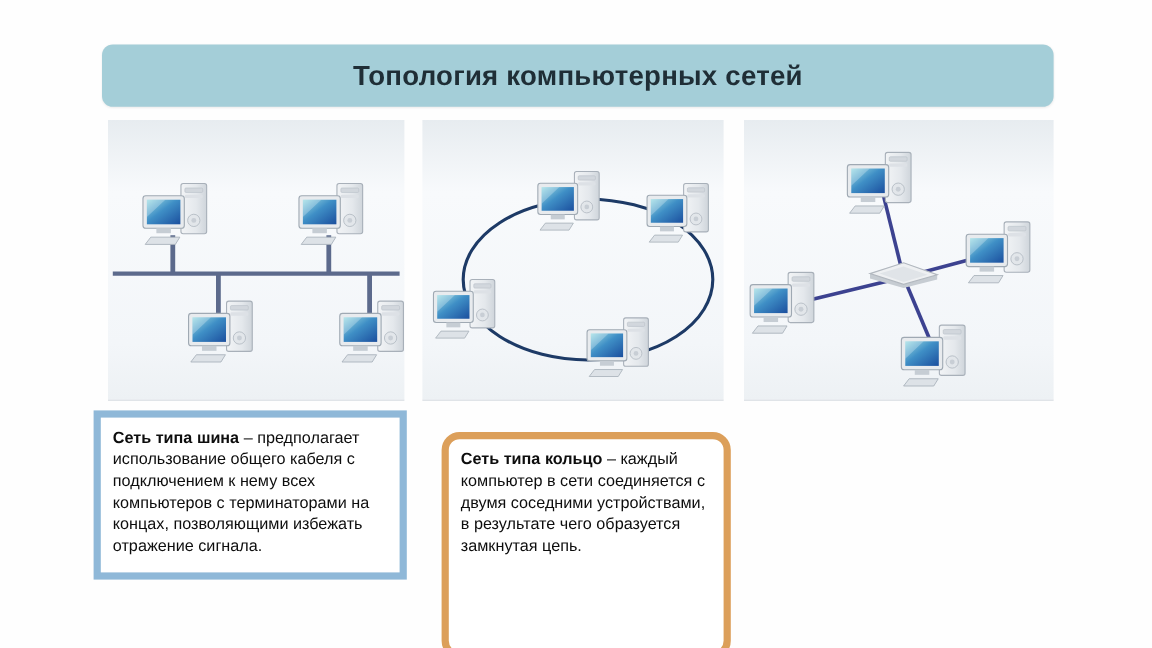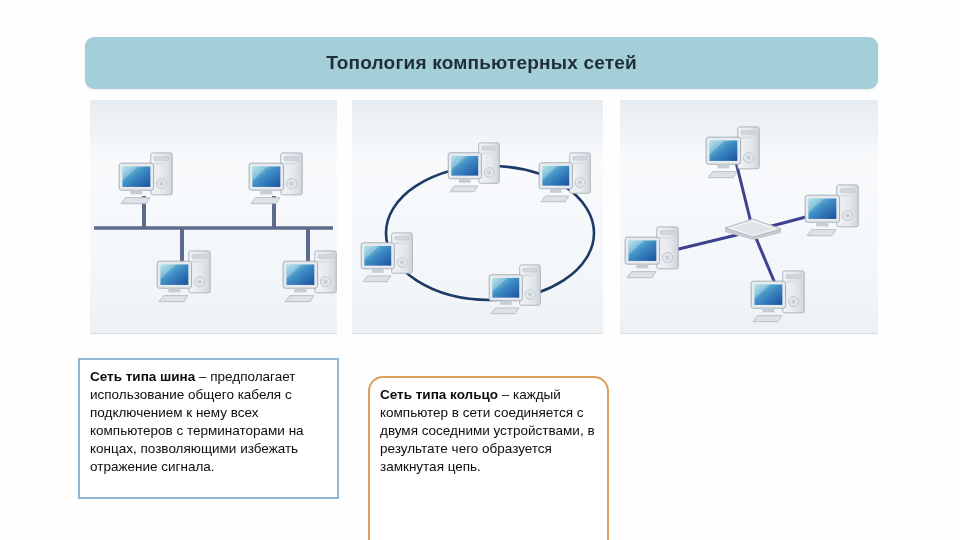--- a/index.html
+++ b/index.html
@@ -10,37 +10,37 @@
   }
   .slide{position:relative;width:960px;height:540px;background:#fefefe;}
 
   .title-bar{
     position:absolute;left:85px;top:37px;width:793px;height:52px;
     border-radius:9px;
     display:flex;align-items:center;justify-content:center;
     box-shadow:0 1px 2px rgba(0,0,0,0.08);
   }
   .title-bar h1{
-    margin:0;font-size:19px;font-weight:bold;letter-spacing:0.2px;
+    margin:0;font-size:23px;font-weight:bold;letter-spacing:0.2px;
   }
 
   .panel{
     position:absolute;top:100px;height:233px;
     background:linear-gradient(180deg,#e7ecf0 0%,#f8fafc 26%,#f3f6f9 80%,#edf1f4 100%);
     border-bottom:1px solid #d9dee3;
   }
   .panel svg{display:block;width:100%;height:100%;}
   #panel-bus{left:90px;width:247px;}
   #panel-ring{left:352px;width:251px;}
   #panel-star{left:620px;width:258px;}
 
   .desc{
-    position:absolute;background:#ffffff;border:2px solid #c4b5fd;
+    position:absolute;background:#ffffff;border:6px solid #c4b5fd;
     padding:8px 10px;box-sizing:border-box;
-    font-size:13.5px;line-height:1.34;color:#0d0d0d;margin-top:16px;
+    font-size:13.5px;line-height:1.34;color:#0d0d0d;
   }
   .desc b{font-weight:bold;}
   #desc-bus{left:78px;top:342px;width:261px;height:141px;}
   #desc-ring{left:368px;top:360px;width:241px;height:189px;border-radius:15px;}
   #desc-star{left:638px;top:343px;width:299px;height:146px;}
 
   .defs-holder{position:absolute;width:0;height:0;overflow:hidden;}
 </style>
 </head>
 <body>

